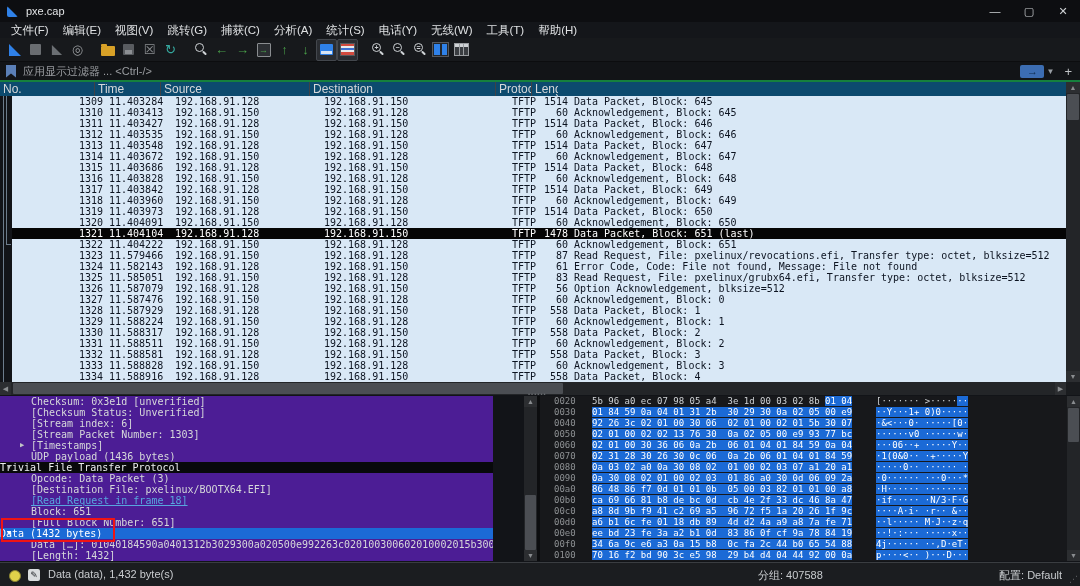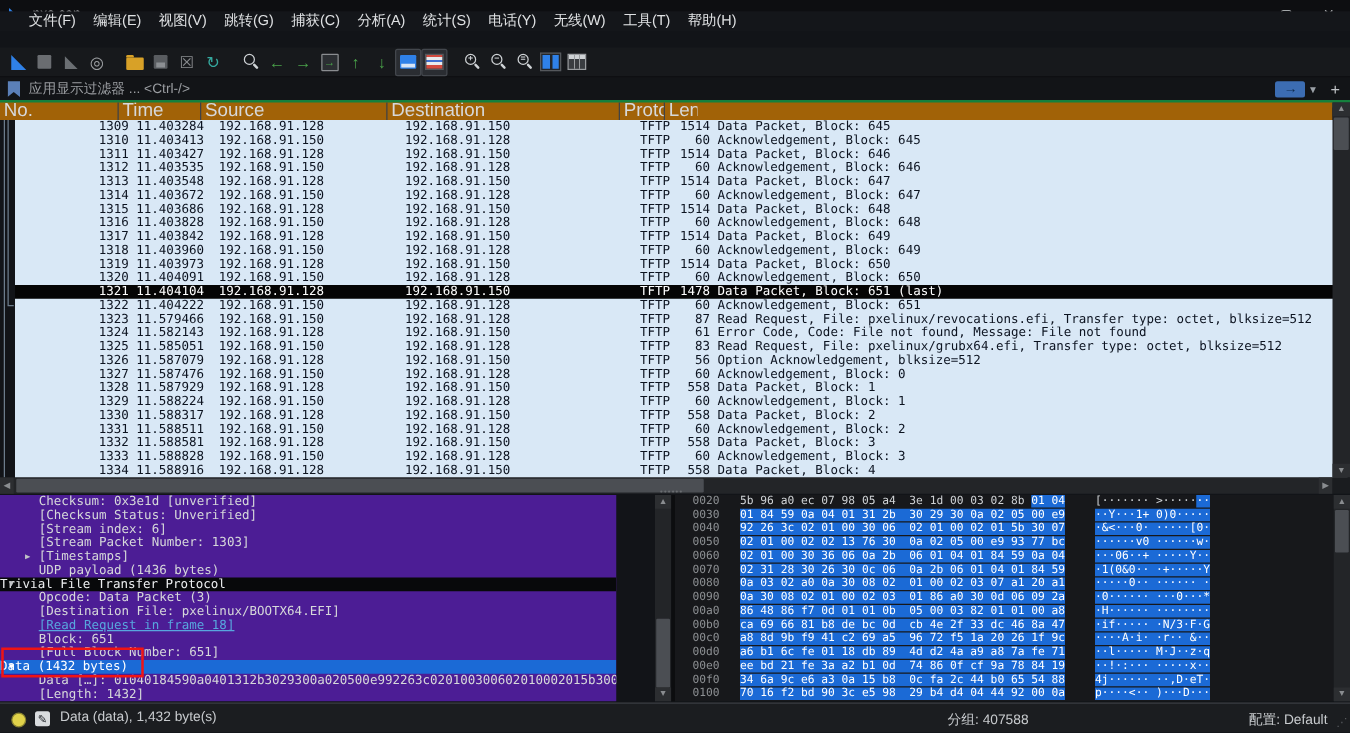--- a/index.html
+++ b/index.html
@@ -10,22 +10,22 @@
   
   .titlebar{position:absolute;left:0;top:0;width:1080px;height:22px;background:#0d0e11;
             display:flex;align-items:center;color:#e2e4e6;font-size:11px}
   .app-fin{width:0;height:0;border-right:11px solid transparent;border-bottom:11px solid #2f81e8;
            margin:0 8px 0 7px;border-radius:2px}
   .win-controls{margin-left:auto;display:flex;height:22px}
   .win-btn{width:34px;height:22px;display:flex;align-items:center;justify-content:center;
            color:#cfd2d5;font-size:11px}
 
   
-  .menubar{position:absolute;left:0;top:9px;width:1080px;height:16px;background:#14161a;
-           display:flex;align-items:center;color:#dfe1e3;font-size:11.5px;padding-left:16px;box-sizing:border-box}
+  .menubar{position:absolute;left:0;top:22px;width:1080px;height:16px;background:#14161a;
+           display:flex;align-items:center;color:#dfe1e3;font-size:11.5px;padding-left:4px;box-sizing:border-box}
   .menu-item{padding:0 7px;line-height:16px;white-space:nowrap}
 
   
   .toolbar{position:absolute;left:0;top:38px;width:1080px;height:24px;background:#17191c;
            display:flex;align-items:center;padding-left:4px;box-sizing:border-box;border-bottom:1px solid #0c0d0f}
   .tbi{width:21px;height:22px;display:flex;align-items:center;justify-content:center;position:relative;flex:0 0 auto}
   .tbi.gap{margin-left:9px}
   .tbi.active{background:#2a2d32;border:1px solid #43474d;box-sizing:border-box;border-radius:2px}
   .g{font-size:13px;line-height:13px}
   .i-fin{width:0;height:0;border-right:12px solid transparent;border-bottom:12px solid #2f81e8}
@@ -57,22 +57,22 @@
              display:flex;align-items:center;border-bottom:6px solid #15803d;box-sizing:content-box}
   .bookmark{width:10px;height:13px;background:#5b80b8;margin:0 7px 0 6px;
             clip-path:polygon(0 0,100% 0,100% 100%,50% 70%,0 100%)}
   .filter-input{flex:1;color:#9a9da1;font-size:11px;line-height:18px;white-space:nowrap;overflow:hidden}
   .apply-btn{width:24px;height:13px;background:#3c6db2;border-radius:2px;display:flex;align-items:center;
              justify-content:center;color:#0e2a4a;font-weight:bold;font-size:11px;line-height:11px;margin-right:2px}
   .caret-btn{color:#9aa0a6;font-size:8px;margin-right:10px}
   .plus-btn{color:#c0c3c6;font-size:13px;margin-right:8px}
 
   
-  .plist-header{position:absolute;left:0;top:82px;width:1066px;height:14px;background:#a16207;color:#d6d8da;
-                font-size:15px;display:grid;grid-template-columns:95px 66px 149px 186px 36px 26px auto;align-items:center}
+  .plist-header{position:absolute;left:0;top:82px;width:1066px;height:14px;background:#0c4a6e;color:#d6d8da;
+                font-size:12px;display:grid;grid-template-columns:95px 66px 149px 186px 36px 26px auto;align-items:center}
   .plist-header .hc{height:14px;line-height:14px;border-right:1px solid #3f4246;overflow:hidden;white-space:nowrap;padding-left:3px;box-sizing:border-box}
   .plist-header .hc:last-child{border-right:none}
   .plist-rows{position:absolute;left:12px;top:96px;width:1066px;height:286px;background:#d9e8f6;overflow:hidden}
   .prow{display:grid;grid-template-columns:95px 66px 149px 186px 36px 26px auto;height:11px;
         font-size:10px;line-height:11px;color:#0c1320;white-space:nowrap}
   .prow span{overflow:hidden}
   .c-no{text-align:right;padding-right:4px}
   .c-time,.c-src,.c-dst{padding-left:2px}
   .c-proto{padding-left:4px}
   .c-len{text-align:right;padding-right:2px}
@@ -528,21 +528,21 @@
     <div class="hrow"><span class="off">0040</span><span class="hex"><span class="hl">92 26 3c 02 01 00 30 06  02 01 00 02 01 5b 30 07</span></span><span class="asc"><span class="hl">·&amp;&lt;···0· ·····[0·</span></span></div>
     <div class="hrow"><span class="off">0050</span><span class="hex"><span class="hl">02 01 00 02 02 13 76 30  0a 02 05 00 e9 93 77 bc</span></span><span class="asc"><span class="hl">······v0 ······w·</span></span></div>
     <div class="hrow"><span class="off">0060</span><span class="hex"><span class="hl">02 01 00 30 36 06 0a 2b  06 01 04 01 84 59 0a 04</span></span><span class="asc"><span class="hl">···06··+ ·····Y··</span></span></div>
     <div class="hrow"><span class="off">0070</span><span class="hex"><span class="hl">02 31 28 30 26 30 0c 06  0a 2b 06 01 04 01 84 59</span></span><span class="asc"><span class="hl">·1(0&amp;0·· ·+·····Y</span></span></div>
     <div class="hrow"><span class="off">0080</span><span class="hex"><span class="hl">0a 03 02 a0 0a 30 08 02  01 00 02 03 07 a1 20 a1</span></span><span class="asc"><span class="hl">·····0·· ······ ·</span></span></div>
     <div class="hrow"><span class="off">0090</span><span class="hex"><span class="hl">0a 30 08 02 01 00 02 03  01 86 a0 30 0d 06 09 2a</span></span><span class="asc"><span class="hl">·0······ ···0···*</span></span></div>
     <div class="hrow"><span class="off">00a0</span><span class="hex"><span class="hl">86 48 86 f7 0d 01 01 0b  05 00 03 82 01 01 00 a8</span></span><span class="asc"><span class="hl">·H······ ········</span></span></div>
     <div class="hrow"><span class="off">00b0</span><span class="hex"><span class="hl">ca 69 66 81 b8 de bc 0d  cb 4e 2f 33 dc 46 8a 47</span></span><span class="asc"><span class="hl">·if····· ·N/3·F·G</span></span></div>
     <div class="hrow"><span class="off">00c0</span><span class="hex"><span class="hl">a8 8d 9b f9 41 c2 69 a5  96 72 f5 1a 20 26 1f 9c</span></span><span class="asc"><span class="hl">····A·i· ·r·· &amp;··</span></span></div>
     <div class="hrow"><span class="off">00d0</span><span class="hex"><span class="hl">a6 b1 6c fe 01 18 db 89  4d d2 4a a9 a8 7a fe 71</span></span><span class="asc"><span class="hl">··l····· M·J··z·q</span></span></div>
-    <div class="hrow"><span class="off">00e0</span><span class="hex"><span class="hl">ee bd 21 fe 3a a2 b1 0d  74 86 0f cf 9a 78 84 19</span></span><span class="asc"><span class="hl">··!·:··· ·····x··</span></span></div>
+    <div class="hrow"><span class="off">00e0</span><span class="hex"><span class="hl">ee bd 23 fe 3a a2 b1 0d  83 86 0f cf 9a 78 84 19</span></span><span class="asc"><span class="hl">··!·:··· ·····x··</span></span></div>
     <div class="hrow"><span class="off">00f0</span><span class="hex"><span class="hl">34 6a 9c e6 a3 0a 15 b8  0c fa 2c 44 b0 65 54 88</span></span><span class="asc"><span class="hl">4j······ ··,D·eT·</span></span></div>
     <div class="hrow"><span class="off">0100</span><span class="hex"><span class="hl">70 16 f2 bd 90 3c e5 98  29 b4 d4 04 44 92 00 0a</span></span><span class="asc"><span class="hl">p····&lt;·· )···D···</span></span></div>
   </div>
 
 <div class="sb-track" style="left:1067px;top:396px;width:13px;height:165px"></div>
 <div class="sb-btn" style="left:1067px;top:396px;width:13px;height:11px">▲</div>
 <div class="sb-thumb" style="left:1068px;top:408px;width:11px;height:34px"></div>
 <div class="sb-btn" style="left:1067px;top:550px;width:13px;height:11px">▼</div>
 
 <div class="statusbar">

